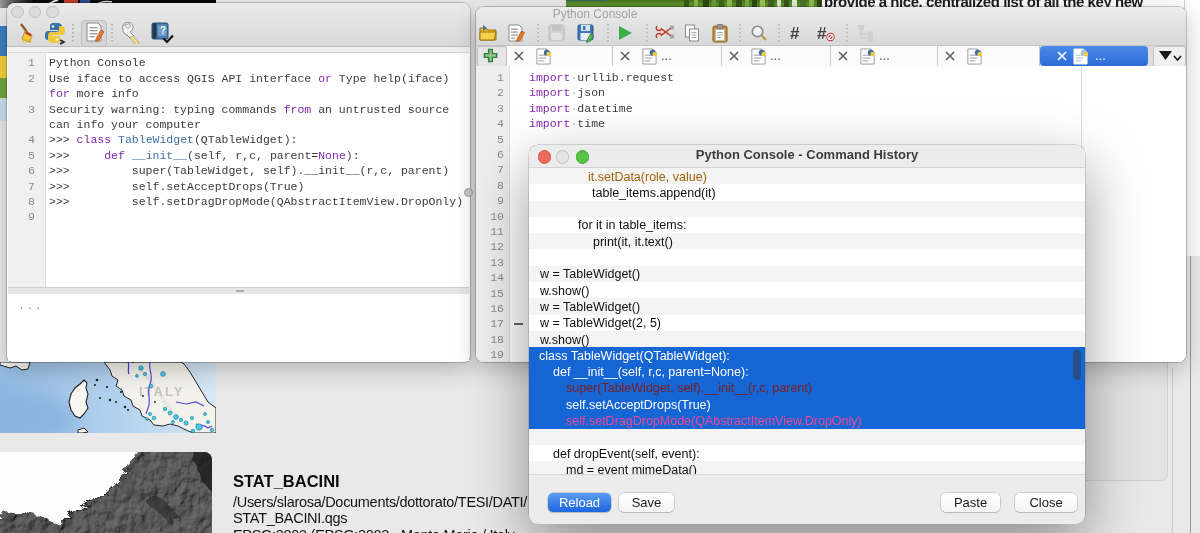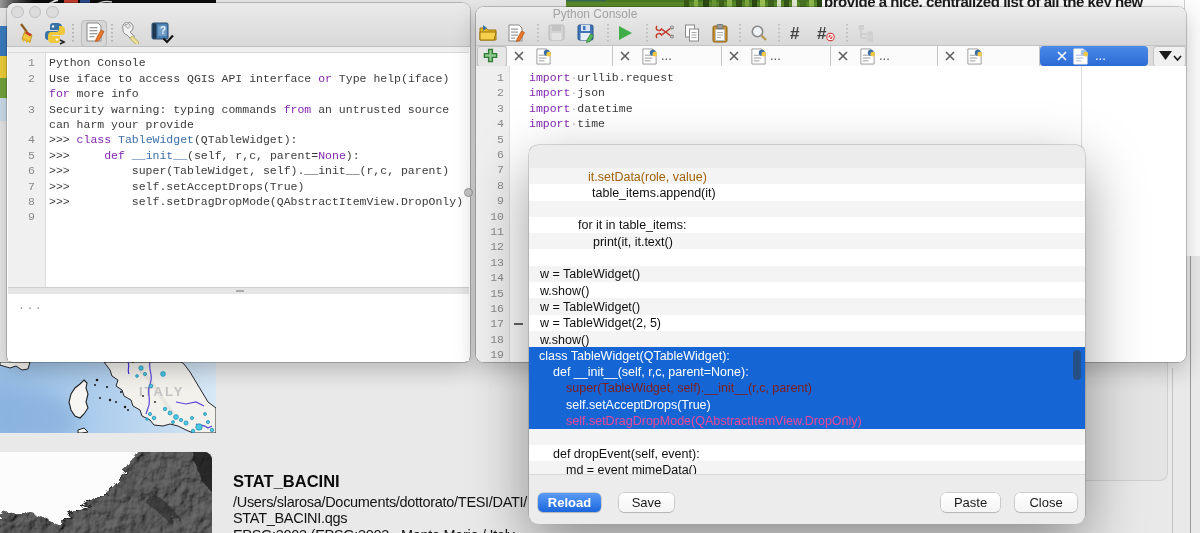--- a/index.html
+++ b/index.html
@@ -264,21 +264,21 @@
     <div class="abs" id="lw-strip"></div>
     <div class="abs mono" id="lw-edit">
       <div class="abs" id="lw-gutter"></div>
       <div class="lnum" style="top:2.4px;line-height:15.4px;">1</div>
       <div class="lline" style="top:2.4px;line-height:15.4px;">Python Console</div>
       <div class="lnum" style="top:17.8px;line-height:15.4px;">2</div>
       <div class="lline" style="top:17.8px;line-height:15.4px;">Use iface to access QGIS API interface <span class="kw">or</span> Type help(iface)</div>
       <div class="lline" style="top:33.2px;line-height:15.4px;"><span class="kw">for</span> more info</div>
       <div class="lnum" style="top:48.6px;line-height:15.4px;">3</div>
       <div class="lline" style="top:48.6px;line-height:15.4px;">Security warning: typing commands <span class="kw">from</span> an untrusted source</div>
-      <div class="lline" style="top:64.0px;line-height:15.4px;">can harm your provide</div>
+      <div class="lline" style="top:64.0px;line-height:15.4px;">can info your computer</div>
       <div class="lnum" style="top:79.4px;line-height:15.4px;">4</div>
       <div class="lline" style="top:79.4px;line-height:15.4px;">&gt;&gt;&gt; <span class="kw">class</span> <span class="cls">TableWidget</span>(QTableWidget):</div>
       <div class="lnum" style="top:94.8px;line-height:15.4px;">5</div>
       <div class="lline" style="top:94.8px;line-height:15.4px;">&gt;&gt;&gt;     <span class="kw">def</span> <span class="cls">__init__</span>(self, r,c, parent=<span class="kw">None</span>):</div>
       <div class="lnum" style="top:110.2px;line-height:15.4px;">6</div>
       <div class="lline" style="top:110.2px;line-height:15.4px;">&gt;&gt;&gt;         super(TableWidget, self).__init__(r,c, parent)</div>
       <div class="lnum" style="top:125.6px;line-height:15.4px;">7</div>
       <div class="lline" style="top:125.6px;line-height:15.4px;">&gt;&gt;&gt;         self.setAcceptDrops(True)</div>
       <div class="lnum" style="top:141.0px;line-height:15.4px;">8</div>
       <div class="lline" style="top:141.0px;line-height:15.4px;">&gt;&gt;&gt;         self.setDragDropMode(QAbstractItemView.DropOnly)</div>
@@ -495,20 +495,26 @@
       <div class="rnum" style="top:204.1px;line-height:15.4px;">14</div>
       <div class="rnum" style="top:219.5px;line-height:15.4px;">15</div>
       <div class="rnum" style="top:234.9px;line-height:15.4px;">16</div>
       <div class="rnum" style="top:250.3px;line-height:15.4px;">17</div>
       <div class="rnum" style="top:265.7px;line-height:15.4px;">18</div>
       <div class="rnum" style="top:281.1px;line-height:15.4px;">19</div>
       <div style="position:absolute;left:38px;top:256.5px;width:9px;height:2px;background:#666;"></div>
     </div>
   </div>
   <div class="abs" id="dlg">
+    <div class="abs" id="dlg-title">
+      <div class="tl" style="left:8.5px;top:5px;background:#ee6a5f;border:0.5px solid #d55549;"></div>
+      <div class="tl" style="left:26.5px;top:5px;background:#e4e4e4;border:0.5px solid #c2c2c2;"></div>
+      <div class="tl" style="left:46.5px;top:5px;background:#57c345;border:0.5px solid #40a832;"></div>
+      <span>Python Console - Command History</span>
+    </div>
     <div class="abs" id="dlg-list">
       <div style="position:absolute;left:0;top:179.3px;width:556px;height:81.5px;background:#1566d4;"></div>
       <div class="row rowalt" style="top:0.0px"></div>
       <div class="row" style="top:0.0px">
         <span style="left:59px;color:#a16207">it.setData(role, value)</span>
       </div>
       <div class="row" style="top:16.3px">
         <span style="left:63px;color:#101010">table_items.append(it)</span>
       </div>
       <div class="row rowalt" style="top:32.6px"></div>
@@ -556,18 +562,18 @@
       <div class="row" style="top:277.1px">
         <span style="left:24px;color:#101010">def dropEvent(self, event):</span>
       </div>
       <div class="row rowalt" style="top:293.4px"></div>
       <div class="row" style="top:293.4px">
         <span style="left:37px;color:#101010">md = event mimeData()</span>
       </div>
       <div style="position:absolute;left:544px;top:182px;width:8px;height:30px;background:#2a4a72;opacity:.8;border-radius:4px;"></div>
     </div>
     <div class="abs" id="dlg-foot">
-      <div class="btn btnblue" style="left:9px;width:63px;font-weight:bold;">Reload</div>
+      <div class="btn btnblue" style="left:19px;width:63px;">Reload</div>
       <div class="btn" style="left:90px;width:55px;">Save</div>
       <div class="btn" style="left:412px;width:59px;">Paste</div>
       <div class="btn" style="left:486px;width:62px;">Close</div>
     </div>
   </div>
 
 </body></html>

